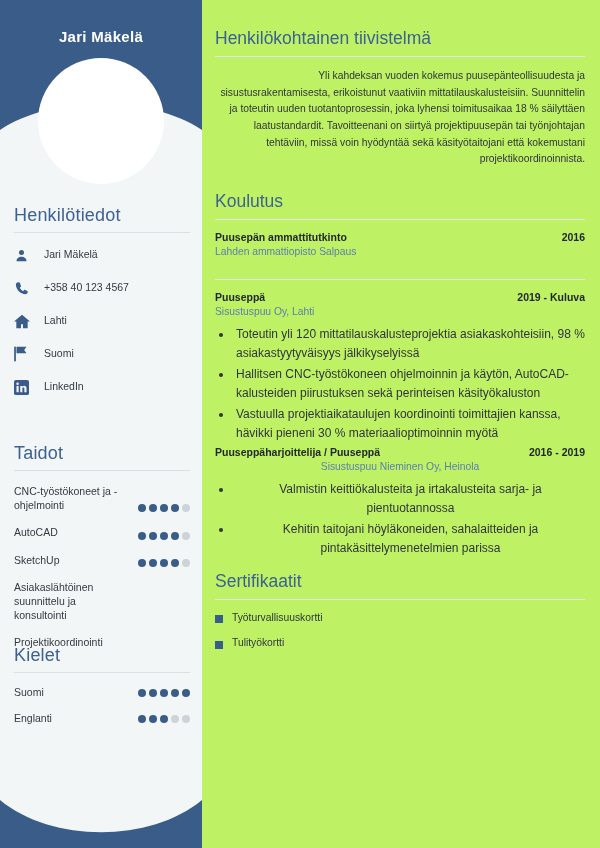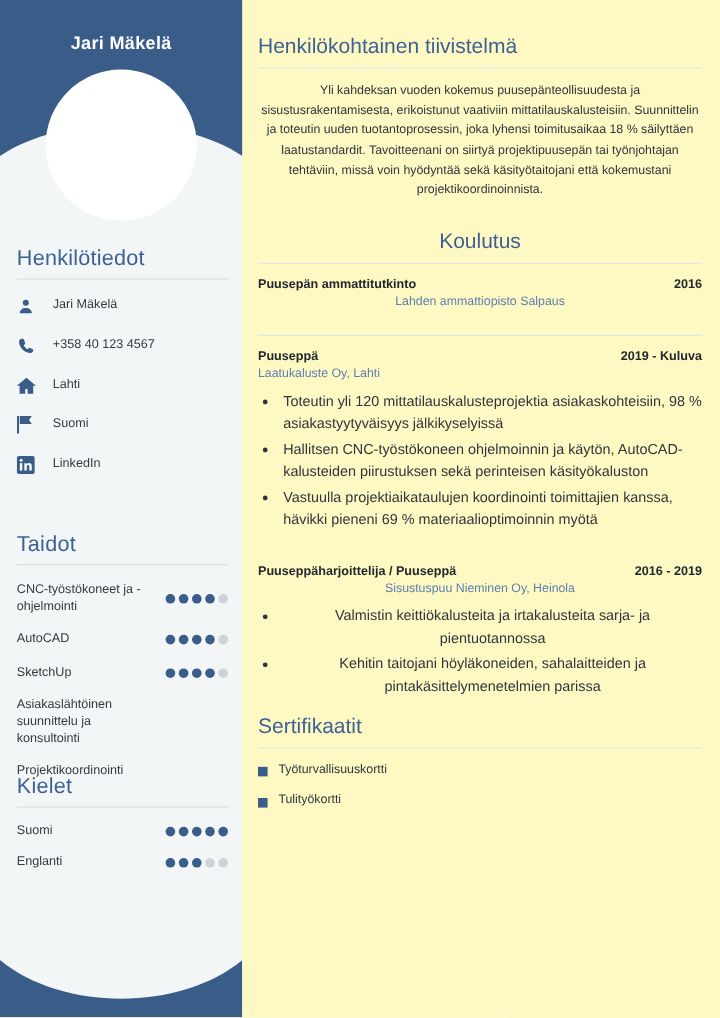--- a/index.html
+++ b/index.html
@@ -11,21 +11,21 @@
     height: 848px;
     background: #ffffff;
     font-family: "Liberation Sans", sans-serif;
     overflow: hidden;
     position: relative;
   }
   .page {
     position: relative;
     width: 600px;
     height: 848px;
-    background: #fef9c3;
+    background: #bef264;
     overflow: hidden;
     text-decoration: underline;
   }
 
   
   .sidebar {
     position: absolute;
     left: 0;
     top: 0;
     width: 202px;
@@ -108,21 +108,21 @@
   .contact-icon svg { display: block; }
   .contact-text {
     font-size: 10.5px;
     color: #333a40;
     margin-left: 8px;
     line-height: 1.3;
   }
 
   .skill-row {
     display: flex;
-    align-items: center;
+    align-items: flex-end;
     justify-content: space-between;
     margin-bottom: 13px;
   }
   .skill-label {
     font-size: 10.5px;
     color: #333a40;
     line-height: 1.35;
     max-width: 116px;
   }
   .dots {
@@ -170,21 +170,21 @@
     height: 1px;
     background: #e2e6ea;
     width: 370px;
     margin-bottom: 11px;
   }
   .summary-text {
     font-size: 10.3px;
     line-height: 1.62;
     color: #2f353b;
     margin: 0;
-    text-align: center;
+    text-align: right;
   }
 
   .entry { margin-bottom: 4px; }
   .entry-head {
     display: flex;
     justify-content: space-between;
     align-items: baseline;
   }
   .entry-title {
     font-size: 10.5px;
@@ -384,47 +384,47 @@
   </div>
 
   <div class="main">
 
     <div class="main-section" style="margin-top:28px;">
       <h2 class="main-heading">Henkilökohtainen tiivistelmä</h2>
       <div class="main-rule"></div>
       <p class="summary-text">Yli kahdeksan vuoden kokemus puusepänteollisuudesta ja sisustusrakentamisesta, erikoistunut vaativiin mittatilauskalusteisiin. Suunnittelin ja toteutin uuden tuotantoprosessin, joka lyhensi toimitusaikaa 18 % säilyttäen laatustandardit. Tavoitteenani on siirtyä projektipuusepän tai työnjohtajan tehtäviin, missä voin hyödyntää sekä käsityötaitojani että kokemustani projektikoordinoinnista.</p>
     </div>
 
-    <div class="main-section" style="margin-top:23px;text-align:center;">
+    <div class="main-section" style="margin-top:23px;">
       <h2 class="main-heading">Koulutus</h2>
       <div class="main-rule"></div>
       <div id="education-list">
           <div class="entry">
             <div class="entry-head">
               <span class="entry-title">Puusepän ammattitutkinto</span>
               <span class="entry-date">2016</span>
             </div>
             <div class="entry-sub">Lahden ammattiopisto Salpaus</div>
           </div>
         </div>
     </div>
 
     <div class="main-section" style="margin-top:22px;">
       <div class="main-rule"></div>
       <div id="experience-list">
-          <div class="entry" style="margin-bottom: 27px;">
+          <div class="entry" style="margin-bottom: 3px;">
             <div class="entry-head">
               <span class="entry-title">Puuseppä</span>
               <span class="entry-date">2019 - Kuluva</span>
             </div>
-            <div class="entry-sub">Laatukaluste Oy, Lahti</div>
+            <div class="entry-sub">Sisustuspuu Oy, Lahti</div>
             <ul class="bullets">
               <li>Toteutin yli 120 mittatilauskalusteprojektia asiakaskohteisiin, 98 % asiakastyytyväisyys jälkikyselyissä</li>
               <li>Hallitsen CNC-työstökoneen ohjelmoinnin ja käytön, AutoCAD-kalusteiden piirustuksen sekä perinteisen käsityökaluston</li>
-              <li>Vastuulla projektiaikataulujen koordinointi toimittajien kanssa, hävikki pieneni 69 % materiaalioptimoinnin myötä</li>
+              <li>Vastuulla projektiaikataulujen koordinointi toimittajien kanssa, hävikki pieneni 30 % materiaalioptimoinnin myötä</li>
             </ul>
           </div>
           <div class="entry" style="margin-bottom: 13px; text-align: center;">
             <div class="entry-head">
               <span class="entry-title">Puuseppäharjoittelija / Puuseppä</span>
               <span class="entry-date">2016 - 2019</span>
             </div>
             <div class="entry-sub">Sisustuspuu Nieminen Oy, Heinola</div>
             <ul class="bullets">
               <li>Valmistin keittiökalusteita ja irtakalusteita sarja- ja pientuotannossa</li>

